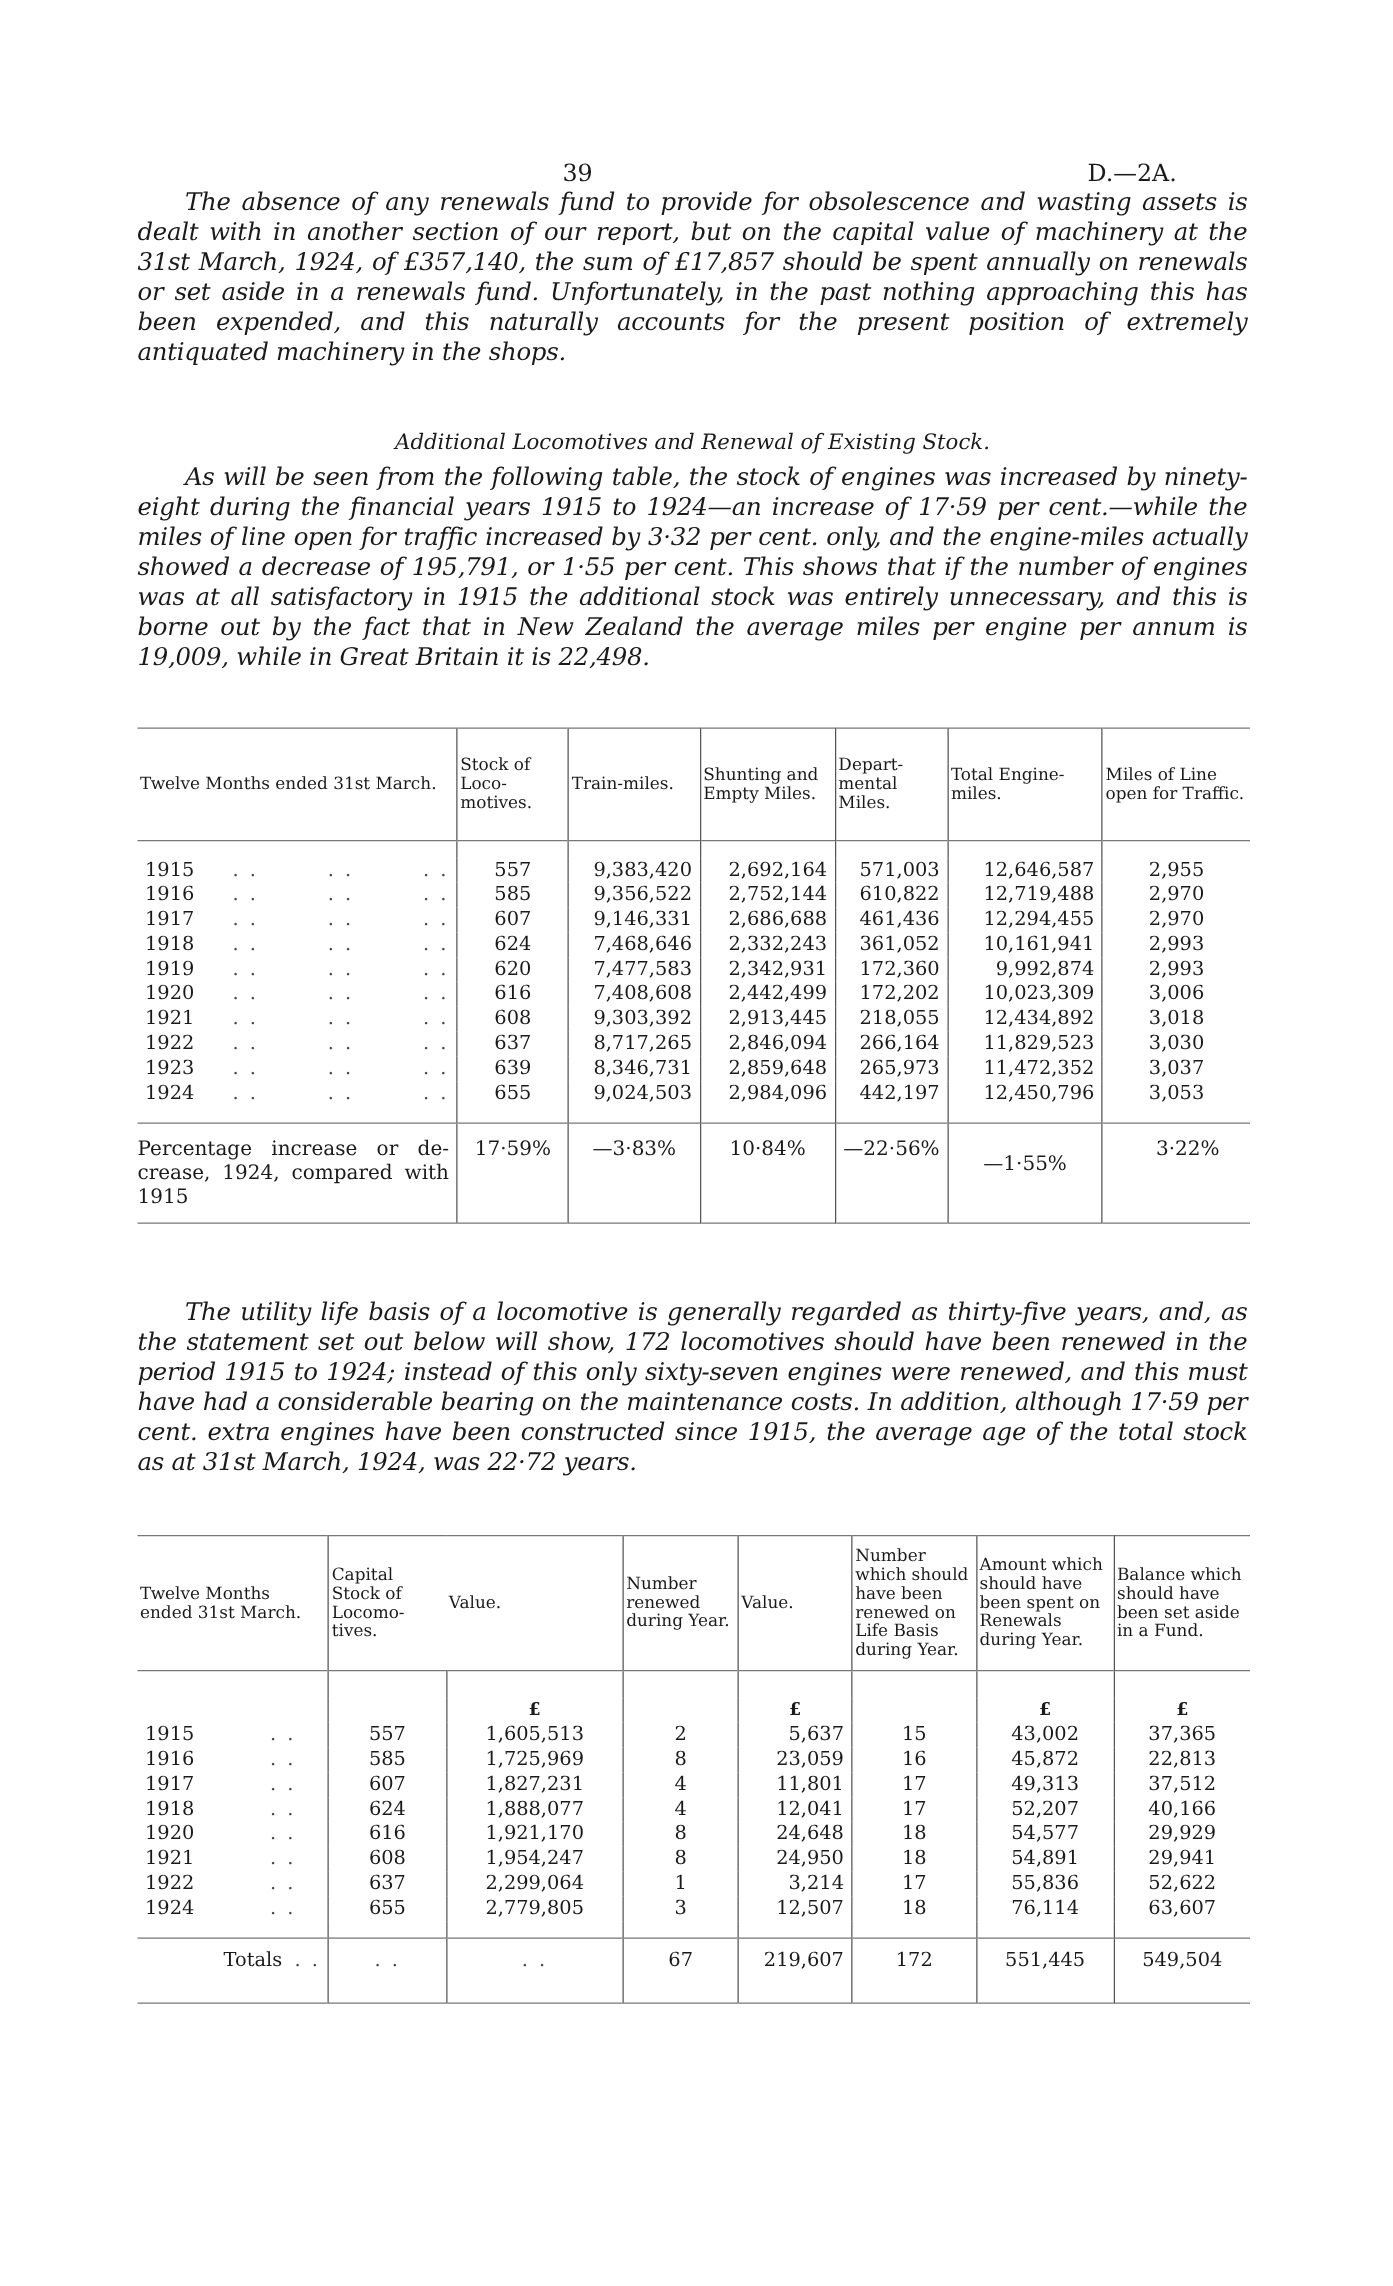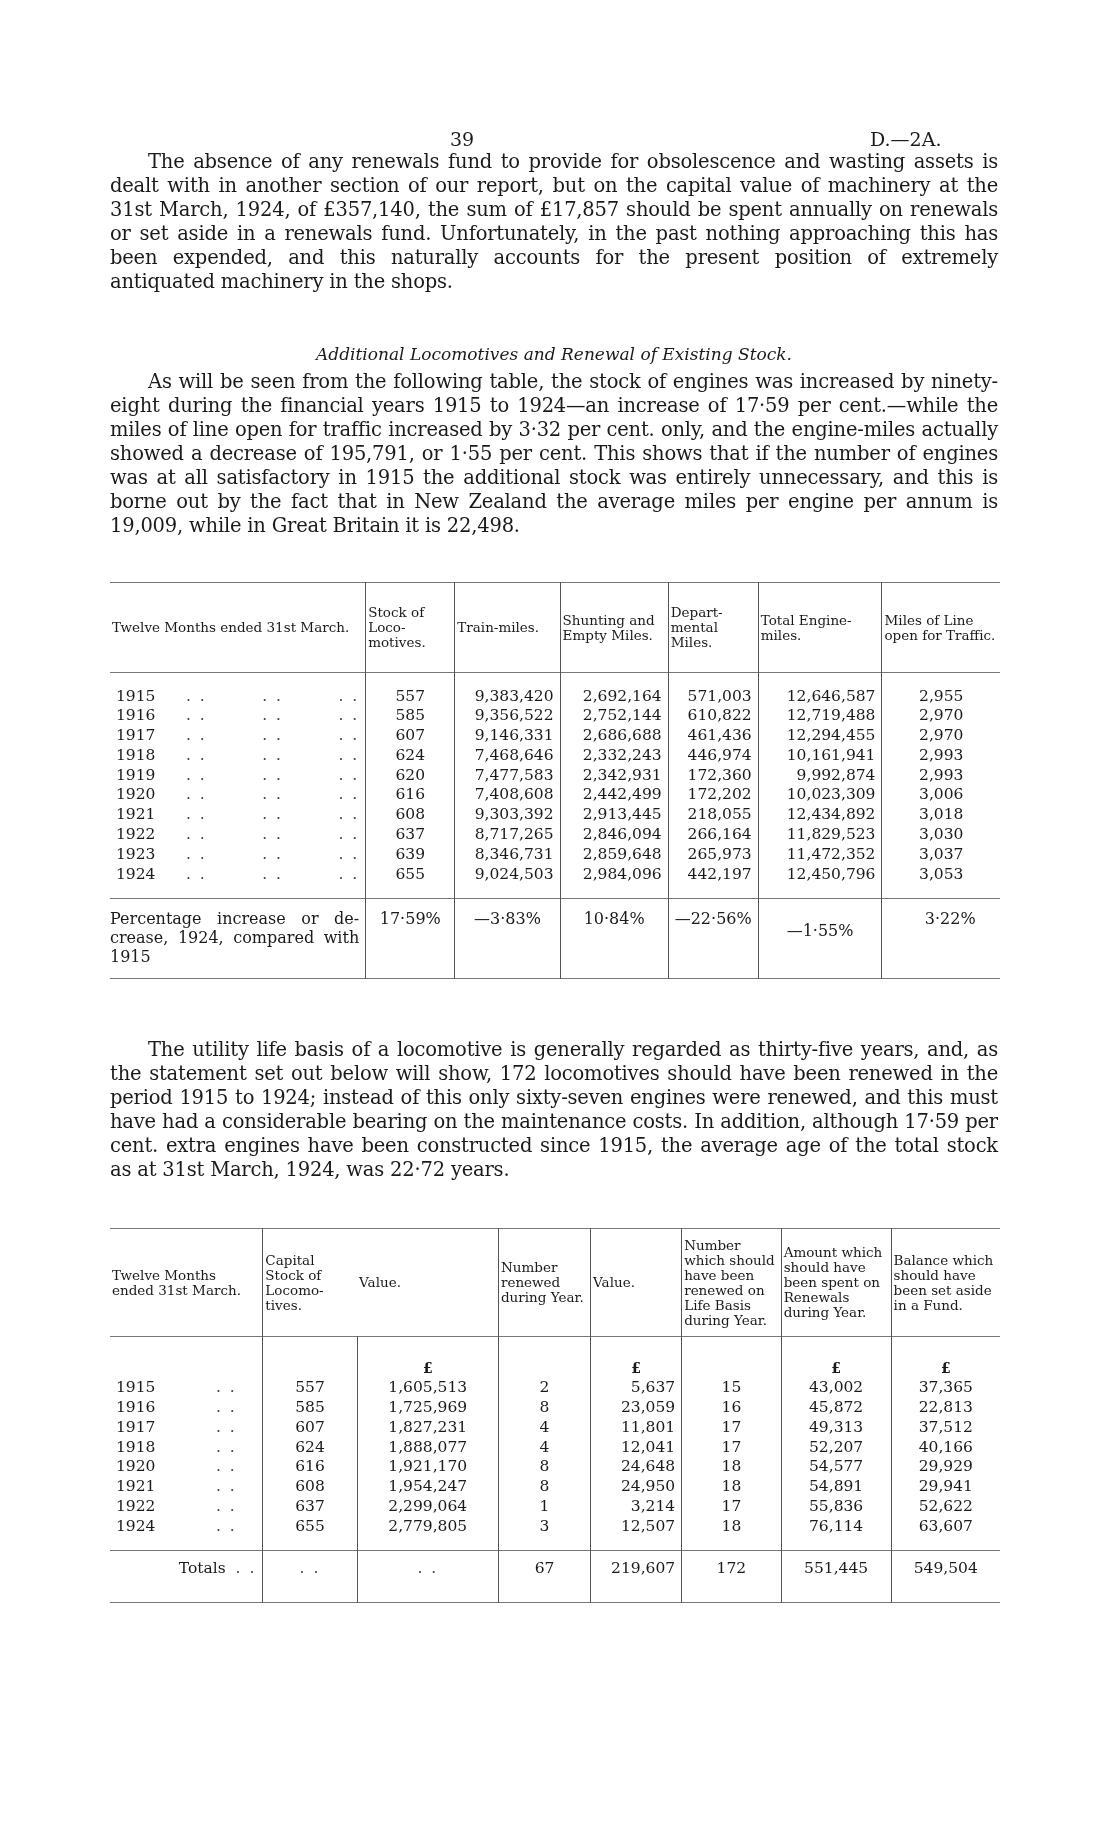--- a/index.html
+++ b/index.html
@@ -1,21 +1,21 @@
 <!DOCTYPE html>
 <html><head>
 <meta charset="utf-8">
 <style>
   html, body { margin:0; padding:0; background:#ffffff; }
   body { width:1114px; height:1829px; position:relative; font-family:"DejaVu Serif","Liberation Serif",serif; color:#1a1a1a; overflow:hidden; }
   .page { position:absolute; left:110px; top:0; width:890px; }
   .hdr { position:absolute; top:128px; font-size:19px; }
   .hdr-num { left:340px; }
   .hdr-ref { left:760px; }
-  .para { position:absolute; left:0; width:888px; font-size:19.5px; line-height:24px; text-align:justify; text-indent:38px; letter-spacing:-0.2px; }
+  .para { position:absolute; left:0; width:888px; font-size:19.5px; line-height:24px; text-align:justify; text-indent:38px; letter-spacing:-0.2px;font-style:italic; }
   .sec-title { position:absolute; left:0; width:888px; text-align:center; font-style:italic; font-size:17px; }
   table { position:absolute; left:0; border-collapse:collapse; font-size:15.5px; }
   th { font-weight:normal; font-size:13.5px; line-height:15px; vertical-align:middle; text-align:left; padding:0 2px; }
   td { padding:0 6px; line-height:19.8px; white-space:nowrap; }
   .vl { border-left:1px solid #555; }
   .rule-top { border-top:1px solid #777; }
   .rule-bot { border-bottom:1px solid #777; }
   .num { text-align:right; }
   .ctr { text-align:center; }
   .yr { text-align:left; }
@@ -94,21 +94,21 @@
           <td class="vl num">2,686,688</td>
           <td class="vl num">461,436</td>
           <td class="vl num">12,294,455</td>
           <td class="vl ctr">2,970</td>
         </tr>
         <tr>
           <td class="yr"><span style="display: inline-block; width: 70px;">1918</span><span class="dots" style="white-space: pre;">. .        . .        . .</span></td>
           <td class="vl ctr">624</td>
           <td class="vl num">7,468,646</td>
           <td class="vl num">2,332,243</td>
-          <td class="vl num">446,974</td>
+          <td class="vl num">361,052</td>
           <td class="vl num">10,161,941</td>
           <td class="vl ctr">2,993</td>
         </tr>
         <tr>
           <td class="yr"><span style="display: inline-block; width: 70px;">1919</span><span class="dots" style="white-space: pre;">. .        . .        . .</span></td>
           <td class="vl ctr">620</td>
           <td class="vl num">7,477,583</td>
           <td class="vl num">2,342,931</td>
           <td class="vl num">172,360</td>
           <td class="vl num">9,992,874</td>

